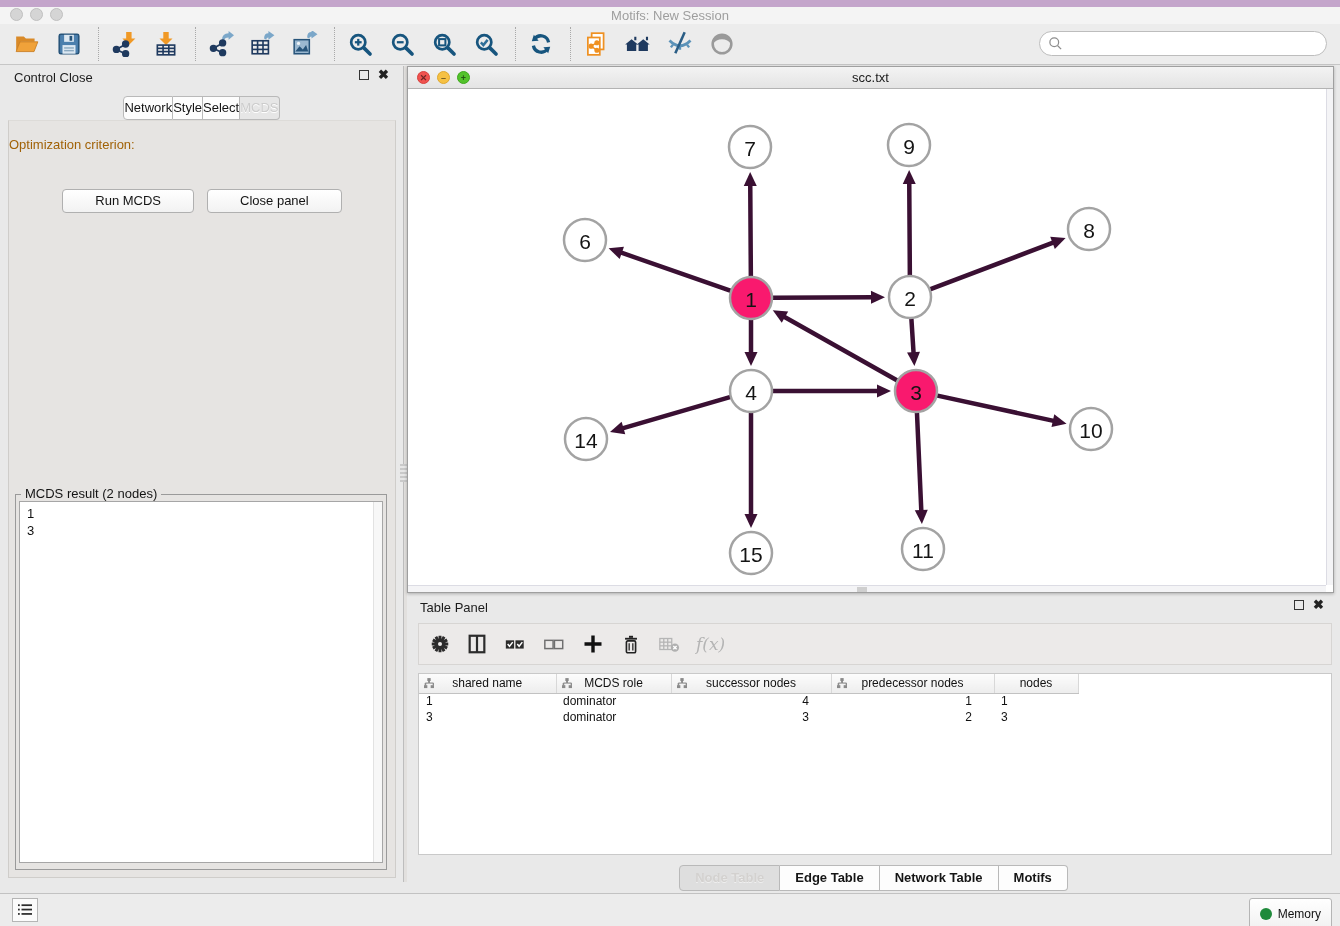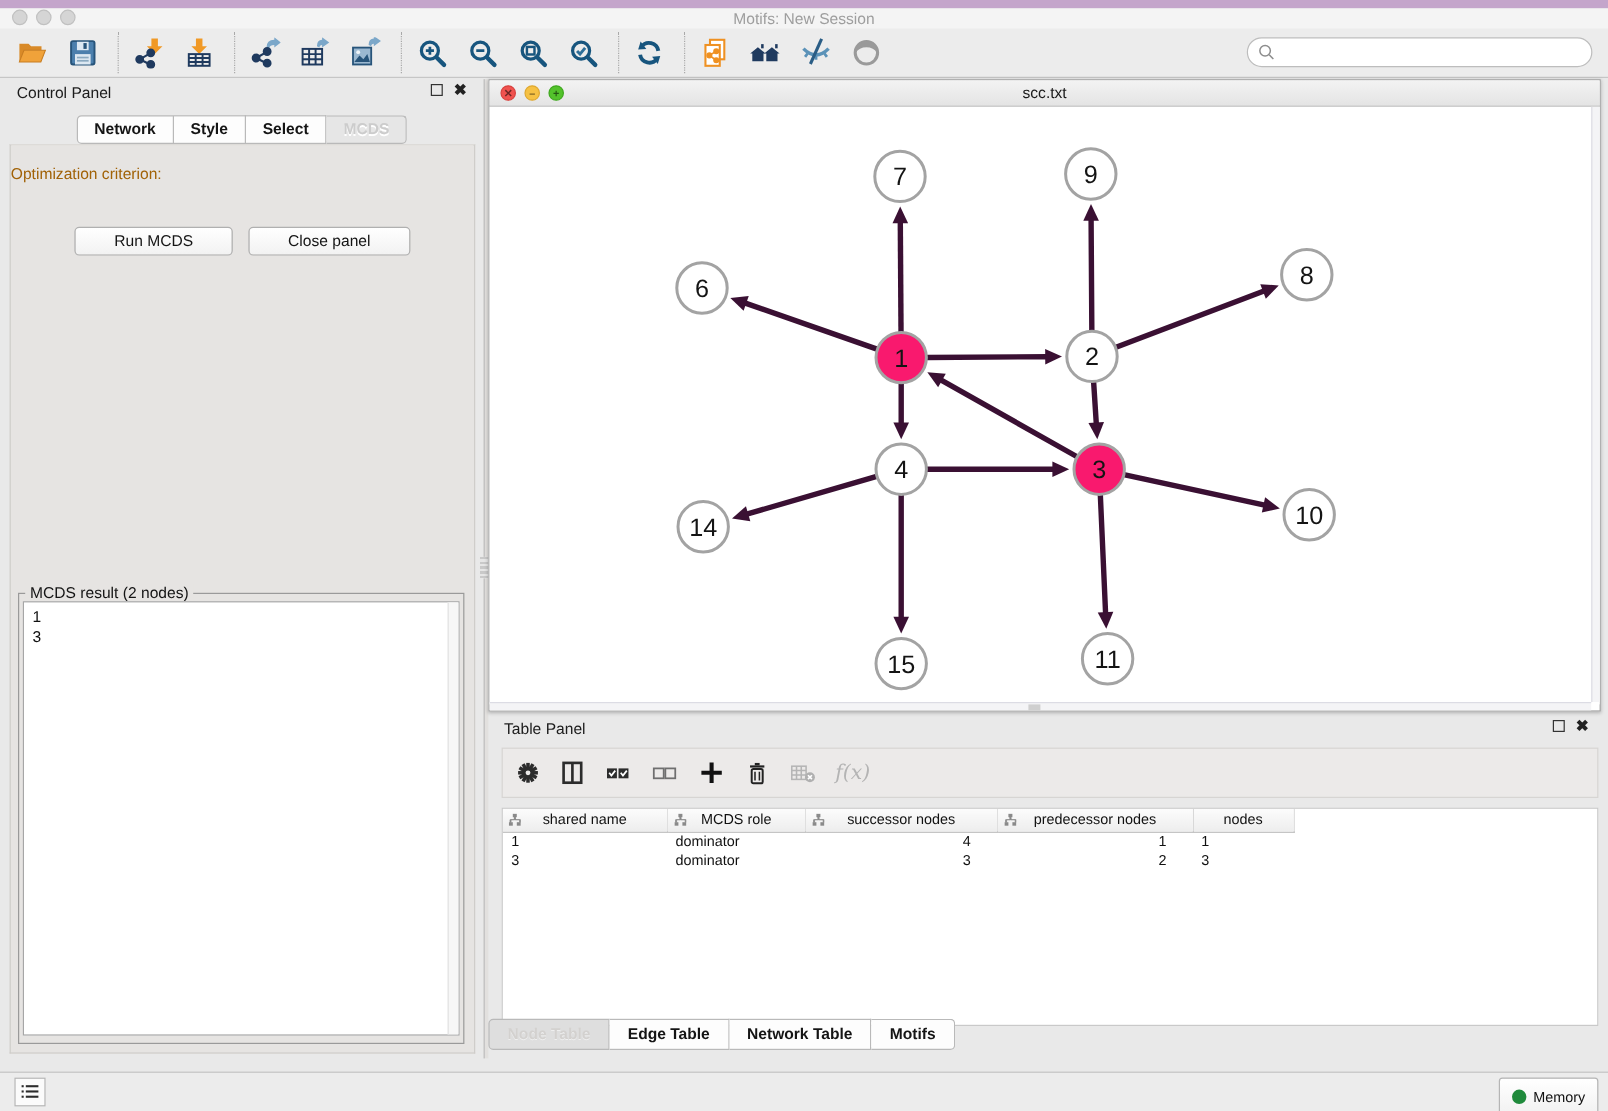--- a/index.html
+++ b/index.html
@@ -20,21 +20,21 @@
   .searchbox { position:absolute; right:13px; top:7px; width:288px; height:25px; background:#fff; border:1px solid #bdbdbd; border-radius:13px; display:flex; align-items:center; padding-left:8px; }
 
   
   .cp { position:absolute; top:66px; left:0; width:403px; height:816px; }
   .cp-head { position:absolute; top:4px; left:14px; font-size:13px; color:#1c1c1c; }
   .panel-icons { position:absolute; top:4px; right:14px; display:flex; gap:9px; align-items:center; }
   .float-ico { width:10px; height:10px; border:1.5px solid #333; }
   .close-ico { font-size:13px; font-weight:bold; color:#222; line-height:10px; }
 
   .cp-tabs { position:absolute; top:30px; left:0; width:100%; display:flex; justify-content:center; }
-  .tab { font-size:13px; font-weight:700; color:#151515; background:#fdfdfd; border:1px solid #b9b9b9; border-left:none; padding:3px 14px 4px; }
+  .tab { font-size:13px; font-weight:400; color:#151515; background:#fdfdfd; border:1px solid #b9b9b9; border-left:none; padding:3px 0 4px; }
   .tab:first-child { border-left:1px solid #b9b9b9; border-radius:4px 0 0 4px; }
   .tab:last-child { border-radius:0 4px 4px 0; }
   .tab.active-dis { background:#e6e6e6; color:#cccccc; text-shadow:0 1px 0 #fff; }
 
   .cp-body { position:absolute; top:54px; left:8px; width:388px; height:758px; background:#e6e4e2; border:1px solid #cfcdca; border-top-color:#dddbd8; }
   .opt-label { position:absolute; top:16px; width:100%; font-size:13px; color:#a16207; }
   .dropdown { position:absolute; top:36px; left:36px; width:308px; height:23px; background:#fff; border:1px solid #a9a9a9; border-radius:4px; font-size:13px; color:#111; display:flex; align-items:center; padding-left:10px; }
   .stepper { position:absolute; right:7px; top:3px; display:flex; flex-direction:column; gap:2px; }
   .stepper .up { width:0; height:0; border-left:4px solid transparent; border-right:4px solid transparent; border-bottom:6px solid #3a3a3a; }
   .stepper .dn { width:0; height:0; border-left:4px solid transparent; border-right:4px solid transparent; border-top:6px solid #3a3a3a; }
@@ -70,21 +70,21 @@
   .fx { font-family:"DejaVu Serif", serif; font-style:italic; font-size:17px; color:#b4b4b4; }
   .tp-tablewrap { position:absolute; top:78px; left:11px; width:914px; height:182px; background:#fff; border:1px solid #c9c9c9; overflow:hidden; }
   table.nodes { border-collapse:collapse; table-layout:fixed; width:659px; }
   table.nodes col.c0 { width:137px; } table.nodes col.c1 { width:115px; }
   table.nodes col.c2 { width:160px; } table.nodes col.c3 { width:163px; }
   table.nodes col.c4 { width:84px; }
   table.nodes th { height:19px; background:linear-gradient(#fcfcfc,#ededed); border-right:1px solid #d8d8d8; border-bottom:1px solid #c2c2c2; font-size:12px; font-weight:normal; color:#111; text-align:center; position:relative; }
   table.nodes th .hico { position:absolute; left:5px; top:4px; }
   table.nodes td { font-size:12px; color:#111; height:16px; padding-left:7px; }
   table.nodes td.c2, table.nodes td.c3 { text-align:right; padding-right:22px; }
-  .tp-tabs { position:absolute; top:254px; left:0; width:100%; display:flex; justify-content:flex-start; }
+  .tp-tabs { position:absolute; top:270px; left:0; width:100%; display:flex; justify-content:center; }
   .tab2 { font-size:13px; font-weight:600; color:#151515; background:#fdfdfd; border:1px solid #b9b9b9; border-left:none; padding:4px 15px 5px; }
   .tab2:first-child { border-left:1px solid #b9b9b9; border-radius:4px 0 0 4px; }
   .tab2:last-child { border-radius:0 4px 4px 0; }
   .tab2.active-dis { background:#dedede; color:#d3d1cf; text-shadow:0 1px 0 #efefef; }
 
   
   .statusbar { position:absolute; top:893px; left:0; width:1340px; height:33px; background:#ececec; border-top:1px solid #c2c2c2; }
   .list-btn { position:absolute; left:12px; top:4px; width:26px; height:24px; background:#fbfbfb; border:1px solid #b5b5b5; display:flex; align-items:center; justify-content:center; }
   .mem-btn { position:absolute; right:8px; top:4px; height:24px; background:linear-gradient(#ffffff,#f1f1f1); border:1px solid #b5b5b5; border-radius:3px; display:flex; align-items:center; gap:6px; padding:15px 10px; font-size:12px; color:#111; }
   .mem-dot { width:12px; height:12px; border-radius:50%; background:#1f8a3b; }
@@ -265,21 +265,21 @@
 
     <div class="searchbox">
       <svg width="15" height="15" viewBox="0 0 24 24">
           <circle cx="10" cy="10" r="7" fill="none" stroke="#8d8d8d" stroke-width="2"></circle>
           <line x1="15.5" y1="15.5" x2="21" y2="21" stroke="#8d8d8d" stroke-width="2"></line>
         </svg>
     </div>
   </div>
 
   <div class="cp">
-    <div class="cp-head">Control Panel</div>
+    <div class="cp-head">Control Close</div>
     <div class="panel-icons">
       <div class="float-ico"></div>
       <div class="close-ico">✖</div>
     </div>
     <div class="cp-tabs">
       <div class="tab">Network</div>
       <div class="tab">Style</div>
       <div class="tab">Select</div>
       <div class="tab active-dis">MCDS</div>
     </div>

